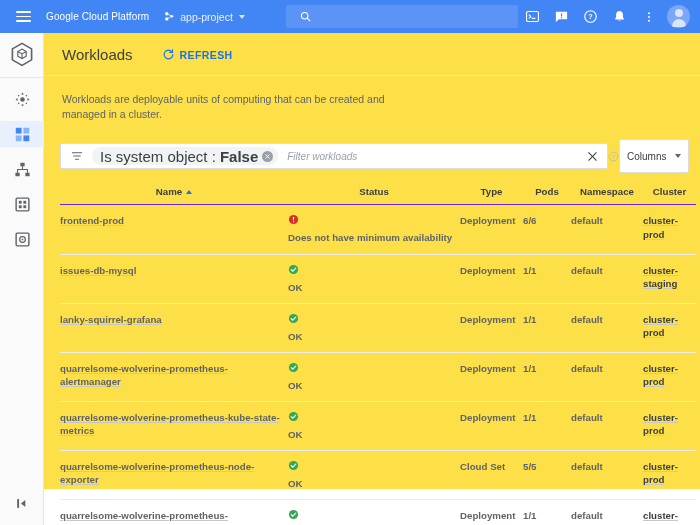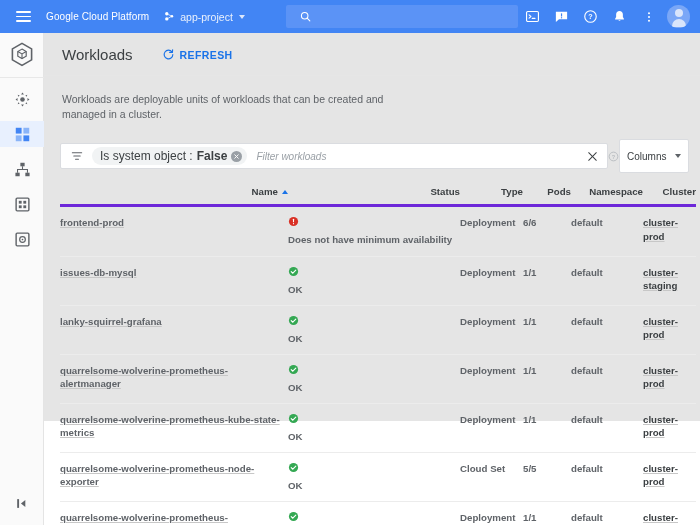--- a/index.html
+++ b/index.html
@@ -87,22 +87,22 @@
   .rail-item.sel { background: #e8f0fe; }
   .rail-bottom {
     position: absolute; bottom: 14px; left: 0;
     width: 44px; display: flex; justify-content: center;
     cursor: pointer;
   }
 
   
   .main {
     position: absolute; left: 44px; top: 33px;
-    width: 656px; height: 388px;
-    background: #e5e5e5;
+    width: 656px; height: 456px;
+    background: #fde047;
   }
   .page-head {
     height: 43px; display: flex; align-items: center;
     padding-left: 18px; border-bottom: 1px solid #e6e6e6;
   }
   .page-title { font-size: 15px; color: #3c4043; font-weight: normal; }
   .refresh-btn {
     display: flex; align-items: flex-end; gap: 5px;
     margin-left: 29px; cursor: pointer;
   }
@@ -124,21 +124,21 @@
     flex: 0 0 548px; height: 26px;
     border: 1px solid #dadce0; border-radius: 2px;
     display: flex; align-items: center;
     background: #fff;
   }
   .filter-icon-cell { width: 31px; display: flex; justify-content: center; align-items:center; cursor:pointer;}
   .chip {
     display: flex; align-items: center; gap: 4px;
     background: #f1f3f4; border-radius: 11px;
     height: 18px; padding: 0 5px 0 8px;
-    font-size: 12px; color: #3c4043; white-space: nowrap;
+    font-size: 15px; color: #3c4043; white-space: nowrap;
     cursor: pointer;
   }
   .chip b { font-weight: bold; }
   .chip .xcircle {
     width: 11px; height: 11px; border-radius: 50%;
     background: #9aa0a6; display:flex; align-items:center; justify-content:center;
     cursor: pointer;
   }
   .filter-input {
     flex: 1; border: none; outline: none;
@@ -162,23 +162,23 @@
     padding: 16px 7px; cursor: pointer; background:#fff;
   }
   .columns-btn .ctxt { font-size: 10px; color: #3c4043; }
 
   
   table.wl {
     width: 636px; margin: 13px 0 0 16px;
     border-collapse: collapse; table-layout: fixed;
   }
   table.wl th {
-    text-align: right; font-size: 9.7px; font-weight: bold;
+    text-align: center; font-size: 9.7px; font-weight: bold;
     color: #3c4043; padding: 0 0 7px 0;
-    border-bottom: 3px solid #6d28d9;
+    border-bottom: 1px solid #6d28d9;
     vertical-align: bottom;
   }
   th.name-th { color: #1a73e8; cursor: pointer; }
   th.name-th .sortcaret {
     display: inline-block; margin-left: 4px;
     width: 0; height: 0;
     border-left: 3px solid transparent;
     border-right: 3px solid transparent;
     border-bottom: 4px solid #1a73e8;
     vertical-align: 1px;
@@ -341,21 +341,21 @@
     <div class="page-title">Workloads</div>
     <div class="refresh-btn">
       <svg width="13" height="13" viewBox="0 0 24 24">
         <path d="M18.4 7.2A8 8 0 1 0 20 12" fill="none" stroke="#1a73e8" stroke-width="2.1" stroke-linecap="round"></path>
         <path d="M19.6 3.2 L19.2 8.4 L14 8" fill="none" stroke="#1a73e8" stroke-width="2.1" stroke-linecap="round" stroke-linejoin="round"></path>
       </svg>
       <span class="rtxt">REFRESH</span>
     </div>
   </div>
 
-  <div class="desc">Workloads are deployable units of workloads that can be created and managed in a cluster.</div>
+  <div class="desc">Workloads are deployable units of computing that can be created and managed in a cluster.</div>
 
   <div class="filterwrap">
     <div class="filterbox">
       <div class="filter-icon-cell">
         <svg width="14" height="14" viewBox="0 0 24 24">
           <line x1="4" y1="6.5" x2="20" y2="6.5" stroke="#5f6368" stroke-width="1.8" stroke-linecap="round"></line>
           <line x1="6.5" y1="12" x2="17.5" y2="12" stroke="#5f6368" stroke-width="1.8" stroke-linecap="round"></line>
           <line x1="9.5" y1="17.5" x2="14.5" y2="17.5" stroke="#5f6368" stroke-width="1.8" stroke-linecap="round"></line>
         </svg>
       </div>

